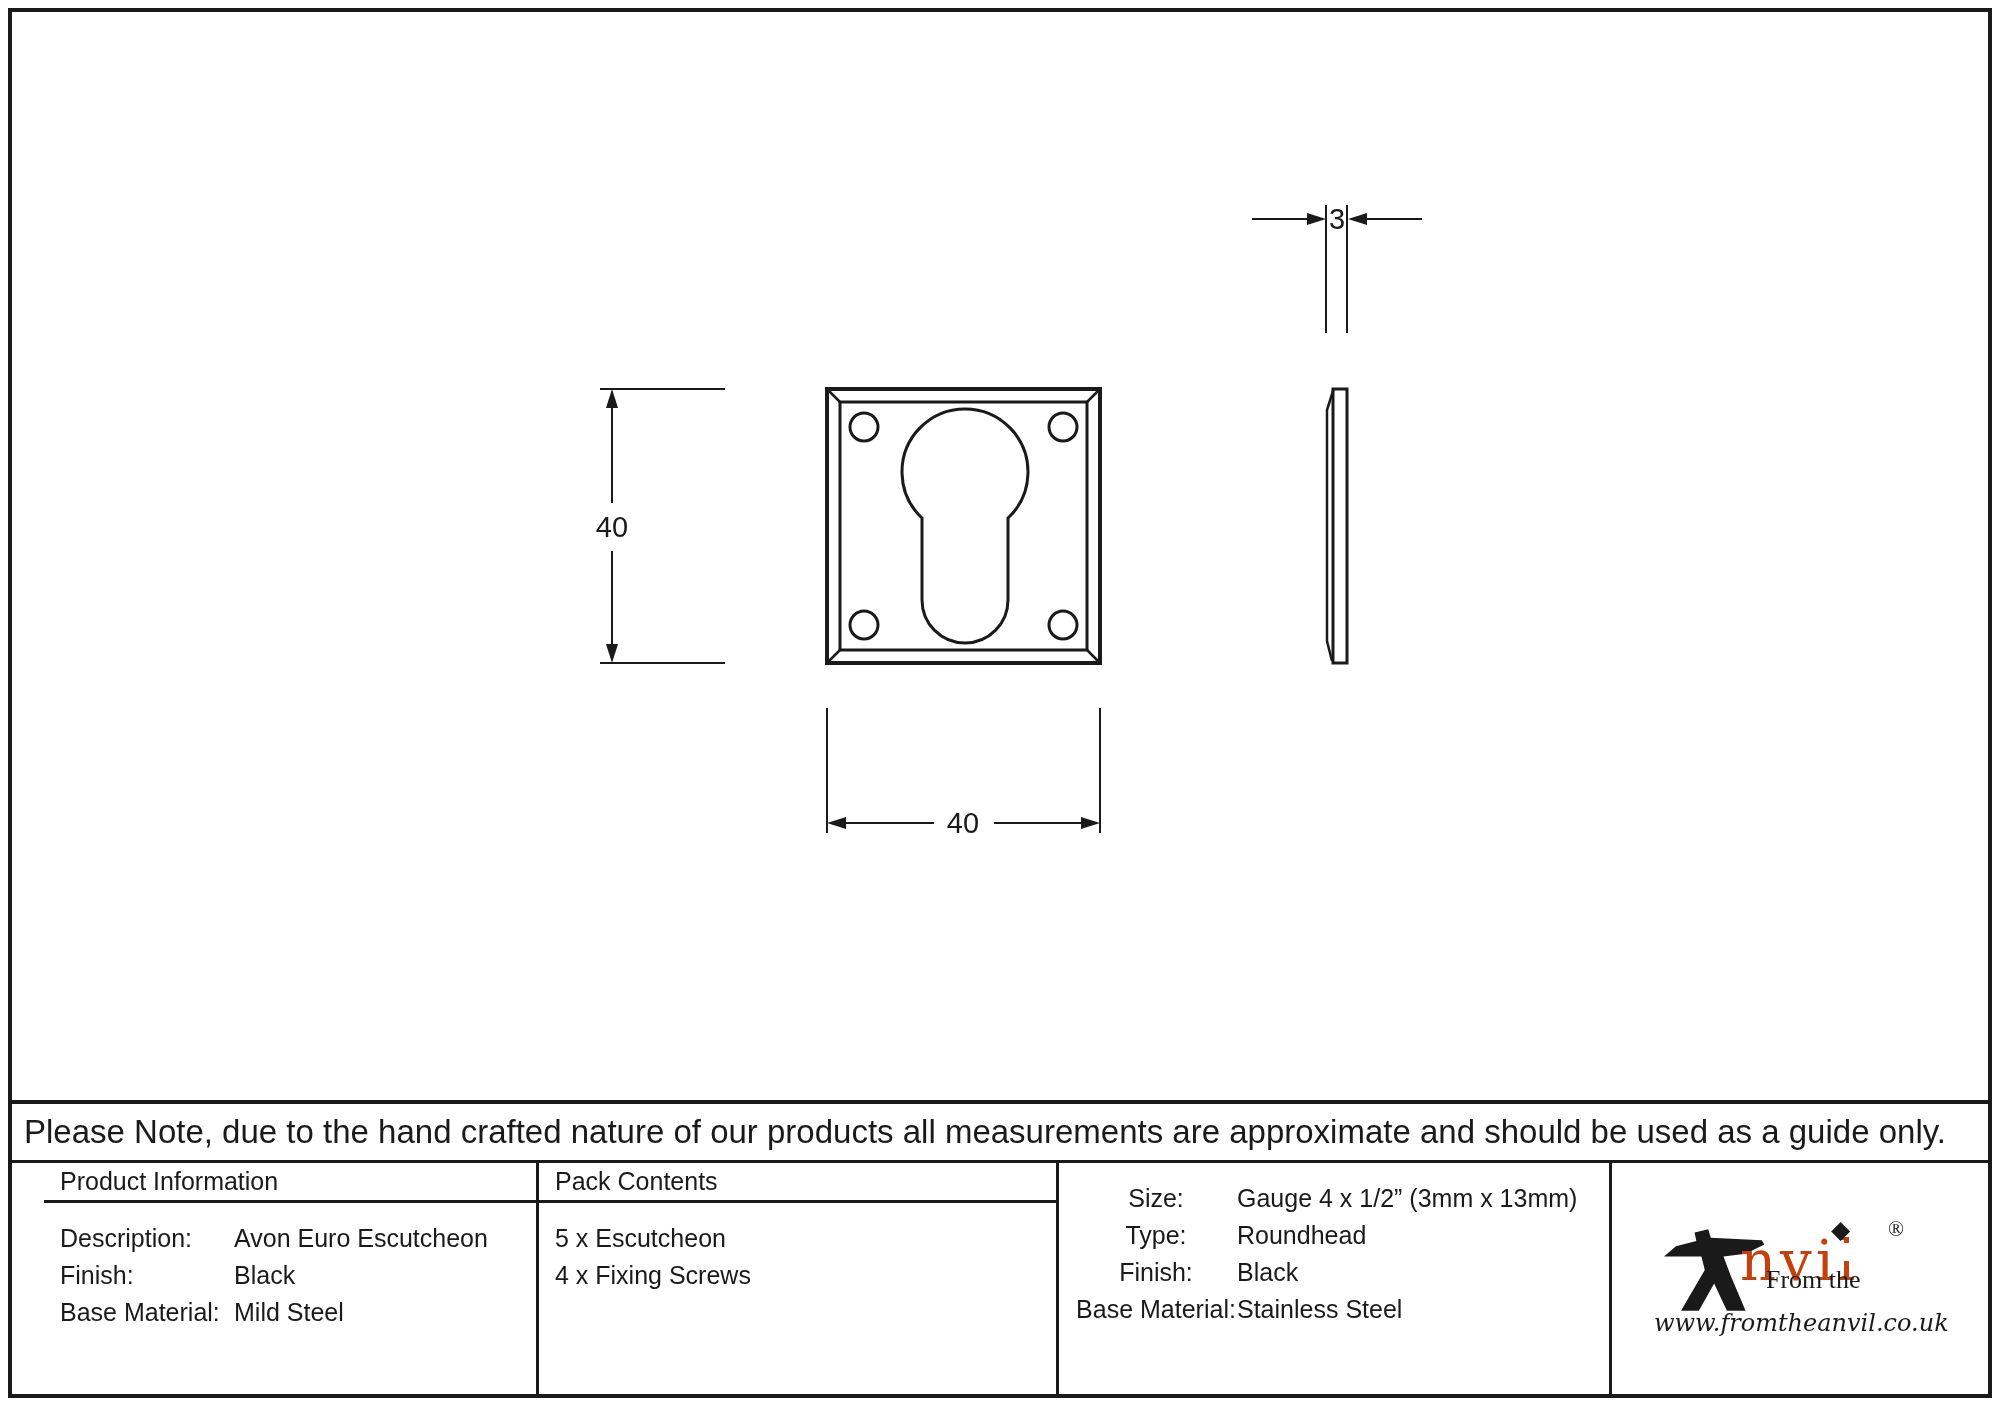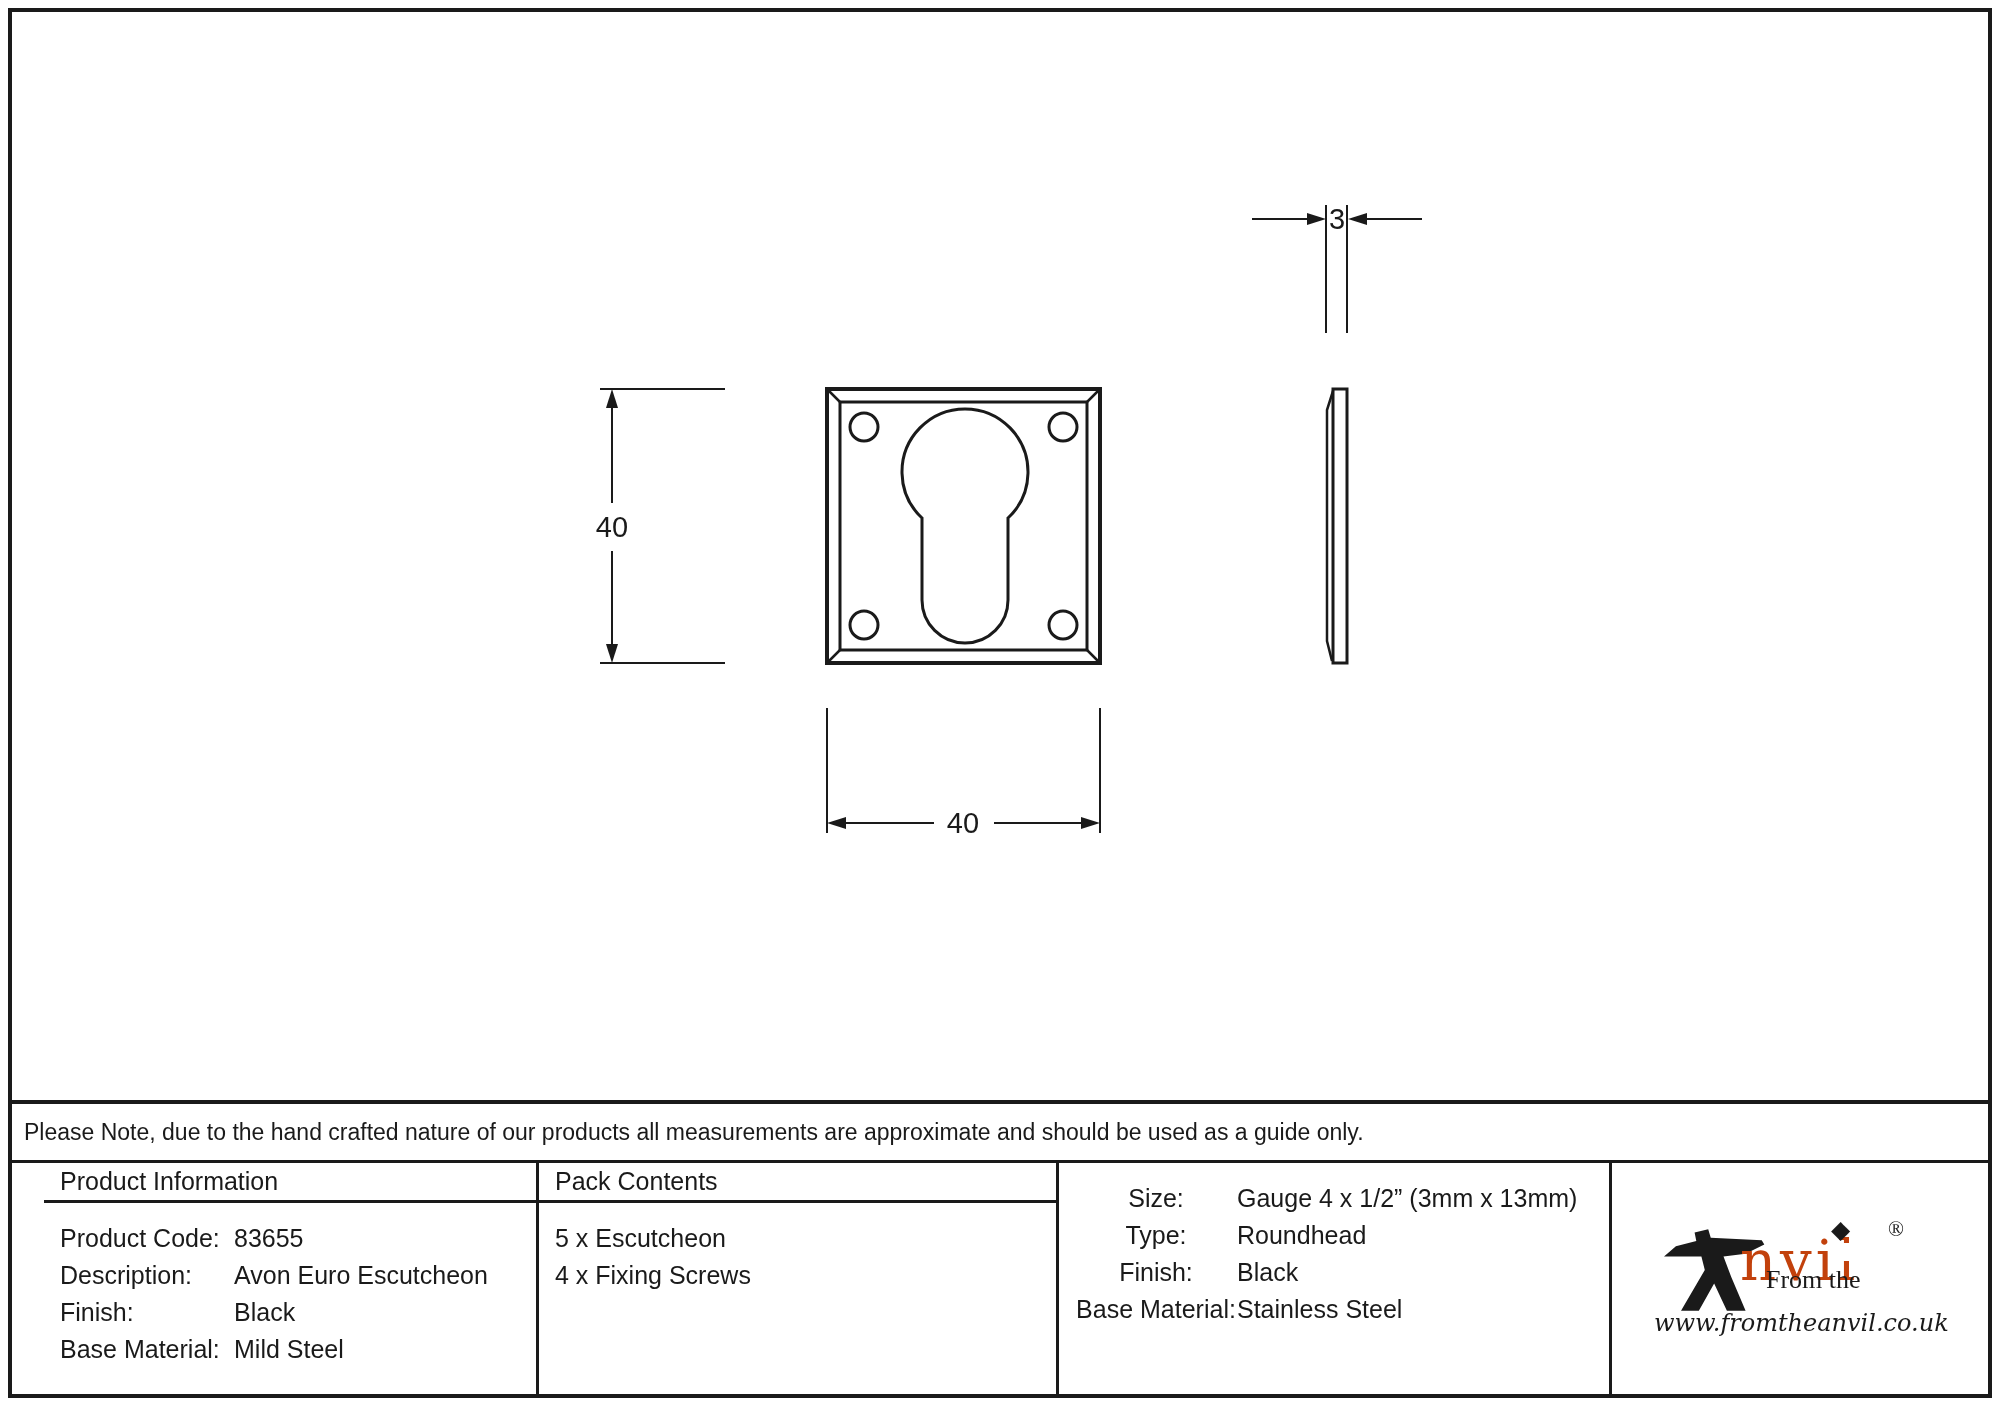--- a/index.html
+++ b/index.html
@@ -16,21 +16,21 @@
   svg.drawing .dl   { stroke:#1a1a1a; stroke-width:2;   fill:none; }
   svg.drawing .ol   { stroke:#1a1a1a; stroke-width:3;   fill:none; }
   svg.drawing .ol4  { stroke:#1a1a1a; stroke-width:4;   fill:none; }
   svg.drawing .ol25 { stroke:#1a1a1a; stroke-width:2.5; fill:none; }
   svg.drawing .ah   { fill:#1a1a1a; stroke:none; }
   svg.drawing text  { fill:#1a1a1a; font-family:"Liberation Sans", sans-serif; font-size:29px; }
 
   .note-row {
     position:absolute; left:8px; top:1100px; width:1984px; height:63px;
     box-sizing:border-box; border-top:4px solid #1a1a1a; border-bottom:3px solid #1a1a1a;
-    display:flex; align-items:center; padding-left:16px; font-size:23px;
+    display:flex; align-items:center; padding-left:16px; font-size:33px;
   }
   .info-table {
     position:absolute; left:8px; top:1163px; width:1984px; height:235px;
     display:flex; font-size:25px;
   }
   .col { box-sizing:border-box; border-right:3px solid #1a1a1a; }
   .col.c1 { width:531px;padding-left:36px; }
   .col.c2 { width:520px; }
   .col.c3 { width:553px; }
   .col.c4 { flex:1; border-right:none; position:relative; }
@@ -124,24 +124,20 @@
   </div>
 
   <div class="info-table">
 
     <div class="col c1">
       <div class="col-header">
         <span>Product Information</span>
       </div>
       <div class="col-body">
         <div class="spec-row">
-          <span class="spec-label">Product Code:</span>
-          <span class="spec-value">83655</span>
-        </div>
-        <div class="spec-row">
           <span class="spec-label">Description:</span>
           <span class="spec-value">Avon Euro Escutcheon</span>
         </div>
         <div class="spec-row">
           <span class="spec-label">Finish:</span>
           <span class="spec-value">Black</span>
         </div>
         <div class="spec-row">
           <span class="spec-label">Base Material:</span>
           <span class="spec-value">Mild Steel</span>

